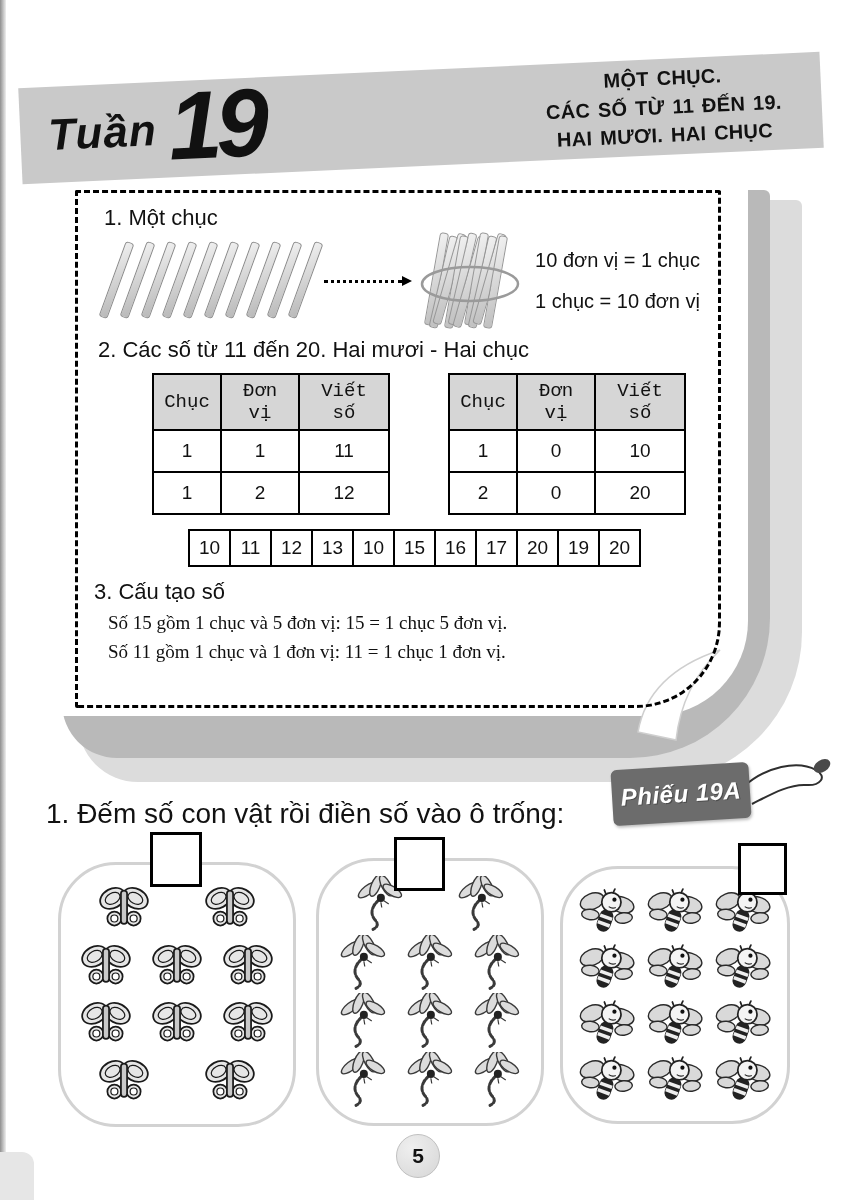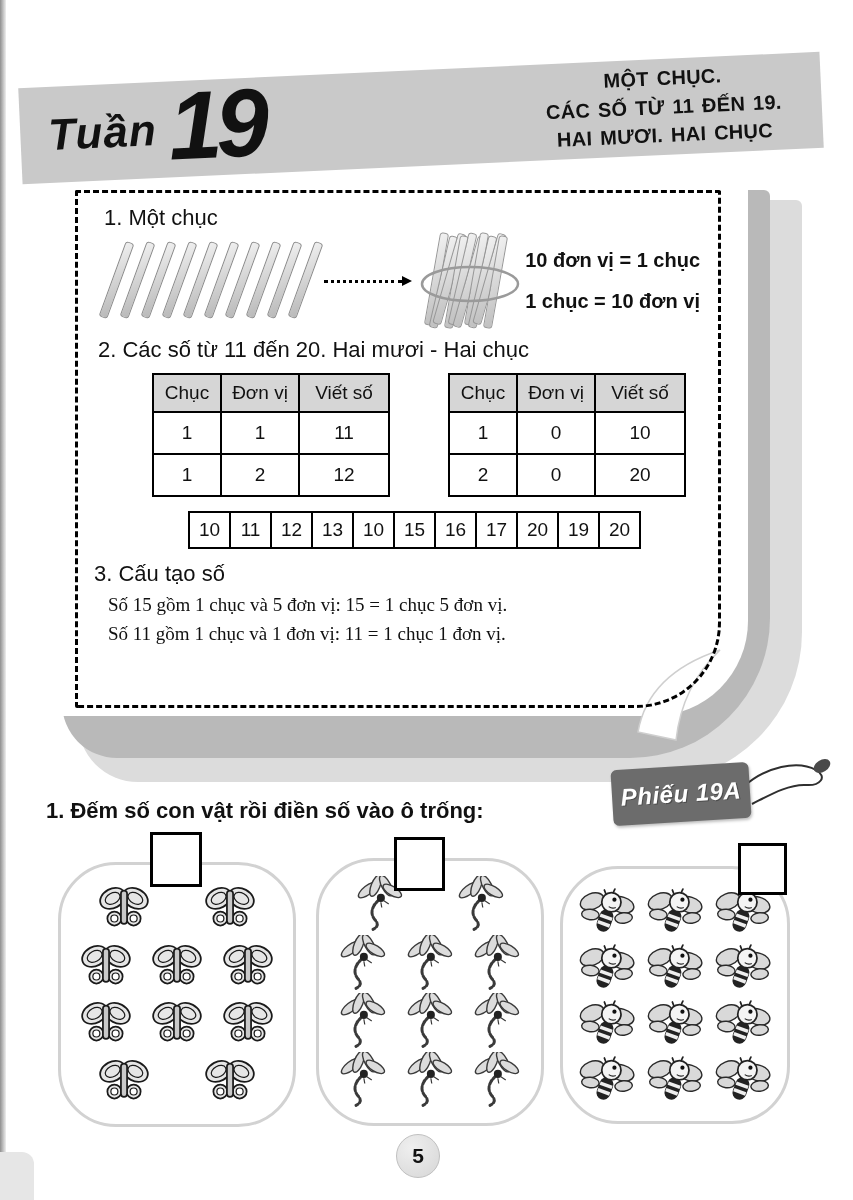--- a/index.html
+++ b/index.html
@@ -27,21 +27,21 @@
   .sheet{position:absolute;left:46px;top:176px;width:702px;height:540px;background:#fff;
          border-radius:4px 4px 95px 8px;z-index:3;}
   .curl{position:absolute;left:636px;top:648px;z-index:3;}
 
   .dashed-box{position:absolute;left:75px;top:190px;width:646px;height:518px;box-sizing:border-box;
               border:3px dashed #000;border-radius:2px 2px 85px 2px;padding:10px 16px 0 16px;z-index:5;}
 
   .sec-heading{font-size:22px;font-weight:400;margin:2px 0 4px 10px;}
 
   
-  .sticks-row{display:flex;align-items:center;height:88px;margin:6px 0 0 18px;font-weight:bold;}
+  .sticks-row{display:flex;align-items:center;height:88px;margin:6px 0 0 18px;}
   .sticks-loose{display:flex;align-items:flex-start;height:84px;padding-top:2px;}
   .stick{display:block;width:7px;height:78px;margin-right:12px;border:1px solid #8a8a8a;border-radius:3px;
          background:linear-gradient(135deg,#efefef,#b9b9b9);transform:rotate(20deg);}
   .dotarrow{display:inline-flex;align-items:center;}
   .dots{display:inline-block;border-top:3px dotted #000;}
   .ahead{display:inline-block;width:0;height:0;border-left:10px solid #000;border-top:5px solid transparent;border-bottom:5px solid transparent;}
   .arrow-mid{margin:0 8px 0 2px;}
   .arrow-mid .dots{width:78px;}
   .bundle{position:relative;width:92px;height:98px;margin-left:6px;}
   .bstick{position:absolute;top:2px;width:7px;height:92px;border:1px solid #979797;border-radius:3px;
@@ -50,21 +50,21 @@
   .equations{margin-left:auto;margin-right:2px;font-size:20px;line-height:2.05;}
 
   .labels-row{display:flex;align-items:center;margin:2px 0 0 48px;font-size:20px;}
   .labels-row .dotarrow{margin:0 10px;}
   .labels-row .dots{width:104px;border-top-width:2.5px;}
 
   
   .tables-row{display:flex;margin:10px 0 0 58px;gap:58px;}
   .vb-table table{border-collapse:collapse;}
   .vb-table th,.vb-table td{border:2px solid #000;text-align:center;font-size:19px;font-weight:400;padding:5px 6px;}
-  .vb-table th{background:#d6d6d6;height:26px;}
+  .vb-table th{background:#d6d6d6;height:26px;font-family:Liberation Mono, monospace;}
   .vb-table td{height:30px;}
   .vb-table th:nth-child(1),.vb-table td:nth-child(1){width:54px;}
   .vb-table th:nth-child(2),.vb-table td:nth-child(2){width:64px;}
   .vb-table th:nth-child(3),.vb-table td:nth-child(3){width:76px;margin-left:14px;}
 
   .strip{display:inline-flex;margin:14px 0 0 94px;}
   .strip-cell{width:39px;height:34px;display:flex;align-items:center;justify-content:center;
               border:2px solid #000;border-left:none;font-size:19px;}
   .strip-cell:first-child{border-left:2px solid #000;}
 
@@ -72,21 +72,21 @@
   .comp-line{font-size:19px;line-height:1.52;font-family:Liberation Serif, serif;}
 
   
   .tag{position:absolute;left:612px;top:766px;width:138px;height:56px;background:#6c6c6c;border-radius:6px;
        transform:rotate(-3.5deg);display:flex;align-items:center;justify-content:center;z-index:6;
        box-shadow:1px 2px 3px rgba(0,0,0,.25);}
   .tag-text{color:#fff;font-size:24px;font-weight:800;font-style:italic;letter-spacing:.5px;
             text-shadow:1px 1px 0 #4c4c4c;}
   .tag-string{position:absolute;left:738px;top:752px;z-index:5;}
 
-  .prompt{position:absolute;left:46px;top:798px;font-size:22px;font-weight:700;z-index:4;text-align:right;}
+  .prompt{position:absolute;left:46px;top:798px;font-size:28px;font-weight:400;z-index:4;text-align:right;}
 
   .panel{position:absolute;border:3px solid #d2d2d2;border-radius:58px;box-sizing:border-box;
          display:flex;flex-direction:column;padding:14px 10px;z-index:3;}
   .panel-1{left:58px;top:862px;width:238px;height:265px;}
   .panel-2{left:316px;top:858px;width:228px;height:268px;}
   .panel-3{left:560px;top:866px;width:230px;height:258px;}
   .icon-row{flex:1;display:flex;align-items:center;justify-content:space-around;}
   .panel svg.animal{width:62px;height:56px;}
 
   .answer-box{position:absolute;background:#fff;border:3px solid #000;z-index:7;}

